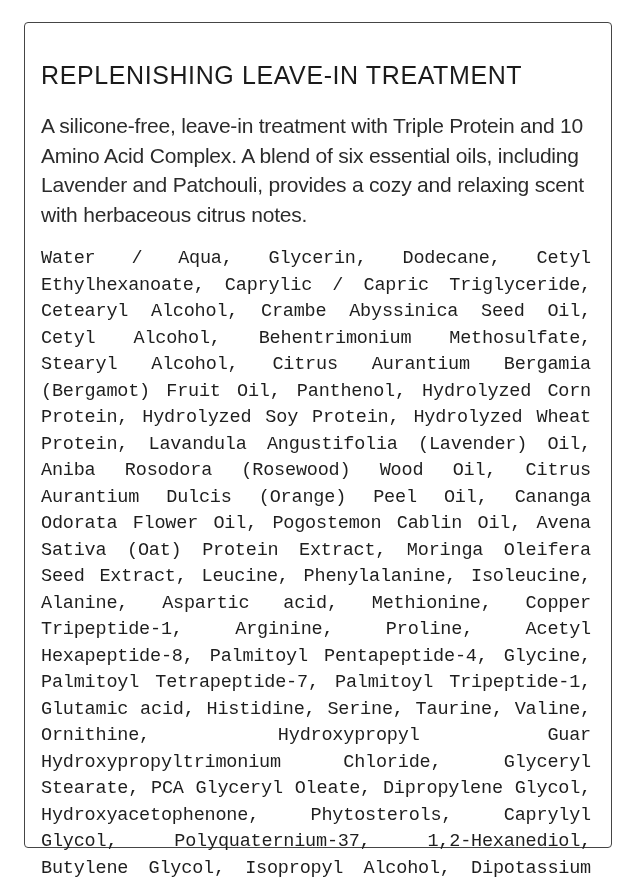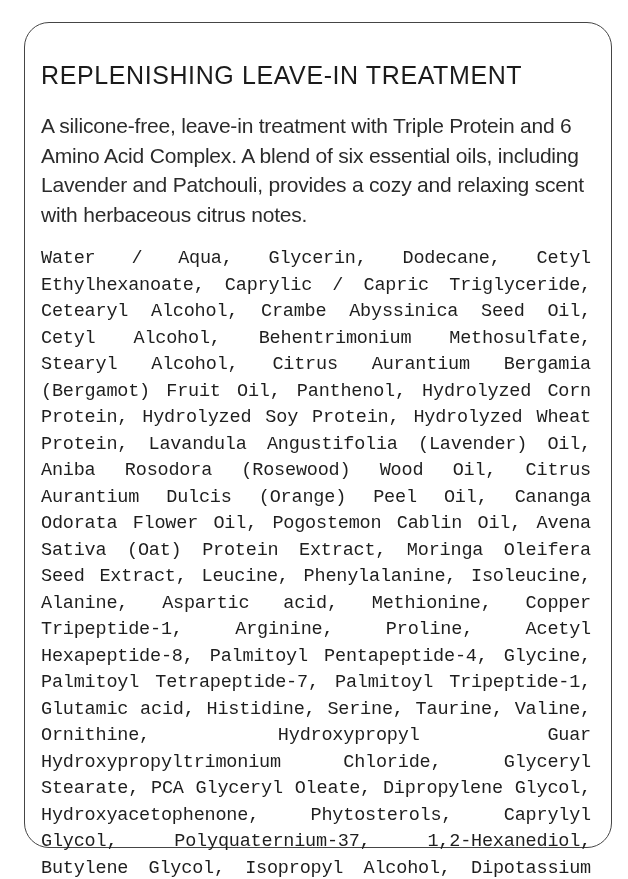--- a/index.html
+++ b/index.html
@@ -19,21 +19,21 @@
     overflow: hidden;
   }
   .card {
     position: absolute;
     left: 24px;
     top: 22px;
     width: 588px;
     height: 826px;
     box-sizing: border-box;
     border: 1.5px solid #454545;
-    border-radius: 25px;
+    border-radius: 4px;
     background: #ffffff;
     padding: 35px 20px 0 16px;
   }
   .title {
     margin: 0;
     font-size: 25px;
     font-weight: 400;
     line-height: 34px;
     letter-spacing: 0.6px;
     color: #1b1b1b;
@@ -71,20 +71,20 @@
 </head>
 <body>
 
 <div class="page">
   <div class="card">
 
     <h1 class="title">
       <span class="title-line">REPLENISHING LEAVE-IN TREATMENT</span>
     </h1>
 
-    <p class="description">A silicone-free, leave-in treatment with Triple Protein and 6 Amino Acid Complex. A blend of six essential oils, including Lavender and Patchouli, provides a cozy and relaxing scent with herbaceous citrus notes.</p>
+    <p class="description">A silicone-free, leave-in treatment with Triple Protein and 10 Amino Acid Complex. A blend of six essential oils, including Lavender and Patchouli, provides a cozy and relaxing scent with herbaceous citrus notes.</p>
 
     <p class="ingredients">Water / Aqua, Glycerin, Dodecane, Cetyl Ethylhexanoate, Caprylic / Capric Triglyceride, Cetearyl Alcohol, Crambe Abyssinica Seed Oil, Cetyl Alcohol, Behentrimonium Methosulfate, Stearyl Alcohol, Citrus Aurantium Bergamia (Bergamot) Fruit Oil, Panthenol, Hydrolyzed Corn Protein, Hydrolyzed Soy Protein, Hydrolyzed Wheat Protein, Lavandula Angustifolia (Lavender) Oil, Aniba Rosodora (Rosewood) Wood Oil, Citrus Aurantium Dulcis (Orange) Peel Oil, Cananga Odorata Flower Oil, Pogostemon Cablin Oil, Avena Sativa (Oat) Protein Extract, Moringa Oleifera Seed Extract, Leucine, Phenylalanine, Isoleucine, Alanine, Aspartic acid, Methionine, Copper Tripeptide-1, Arginine, Proline, Acetyl Hexapeptide-8, Palmitoyl Pentapeptide-4, Glycine, Palmitoyl Tetrapeptide-7, Palmitoyl Tripeptide-1, Glutamic acid, Histidine, Serine, Taurine, Valine, Ornithine, Hydroxypropyl Guar Hydroxypropyltrimonium Chloride, Glyceryl Stearate, PCA Glyceryl Oleate, Dipropylene Glycol, Hydroxyacetophenone, Phytosterols, Caprylyl Glycol, Polyquaternium-37, 1,2-Hexanediol, Butylene Glycol, Isopropyl Alcohol, Dipotassium Glycyrrhizate, Tetrasodium EDTA, *Limonene, *Linalool, *Citral, *Benzyl Benzoate, *Geraniol, *Benzyl Salicylate</p>
 
     <p class="footnote">*Naturally found in essential oil(s)</p>
 
   </div>
 </div>
 
 </body></html>

